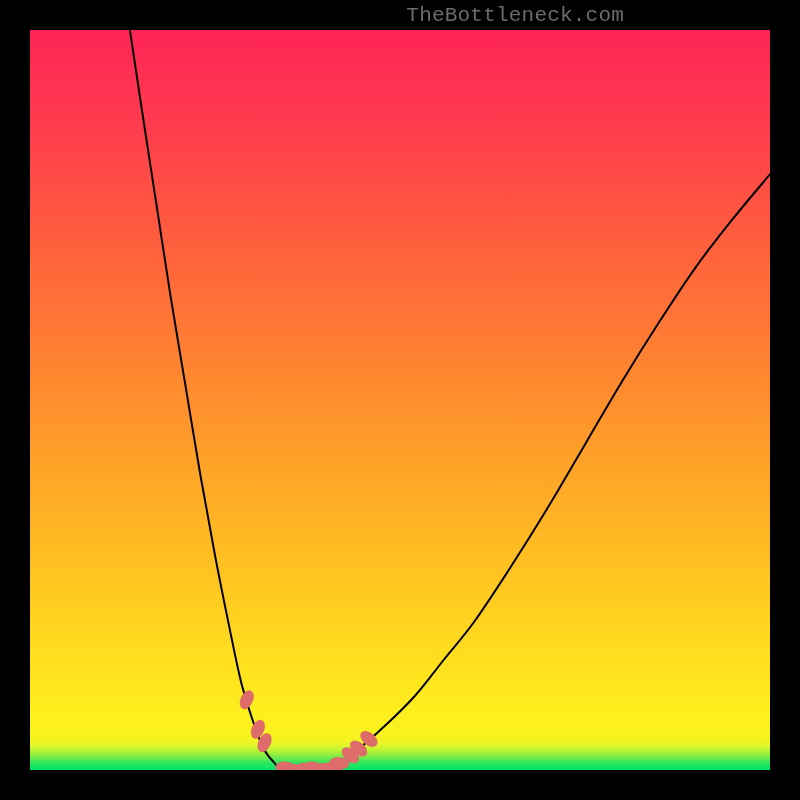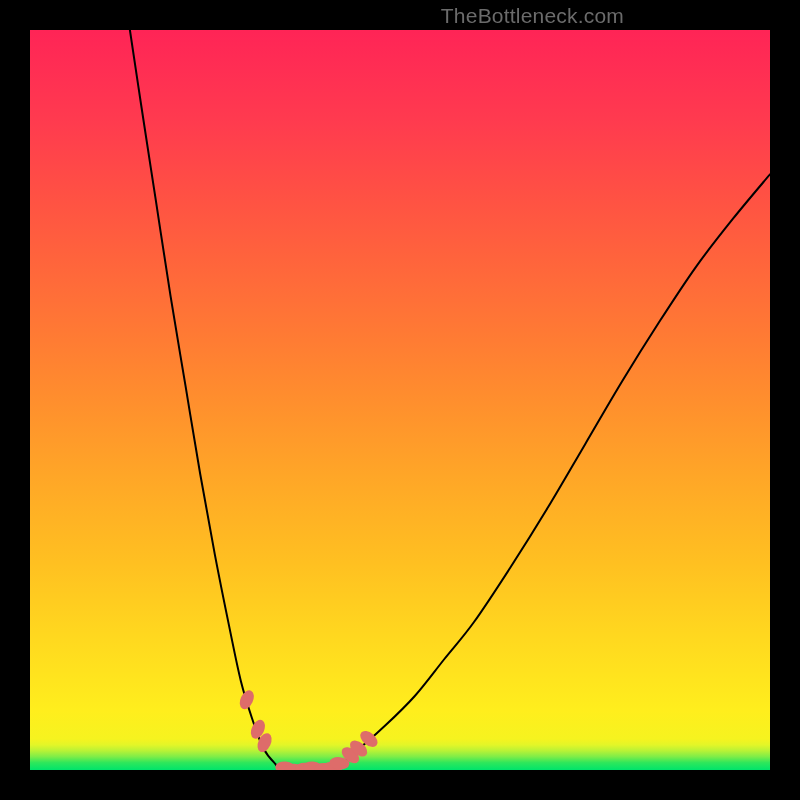--- a/index.html
+++ b/index.html
@@ -9,20 +9,21 @@
     height: 800px;
     overflow: hidden;
     font-family: Arial, sans-serif;
     background: #000;
   }
   .outer-frame {
     position: relative;
     width: 634px;
     height: 800px;
     background: #000;
+    font-family: Liberation Mono, monospace;
   }
   .watermark {
     position: absolute;
     top: 4px;
     right: 10px;
     color: #6b6b6b;
     font-size: 21px;
     letter-spacing: 0.2px;
     font-weight: 400;
     z-index: 10;

